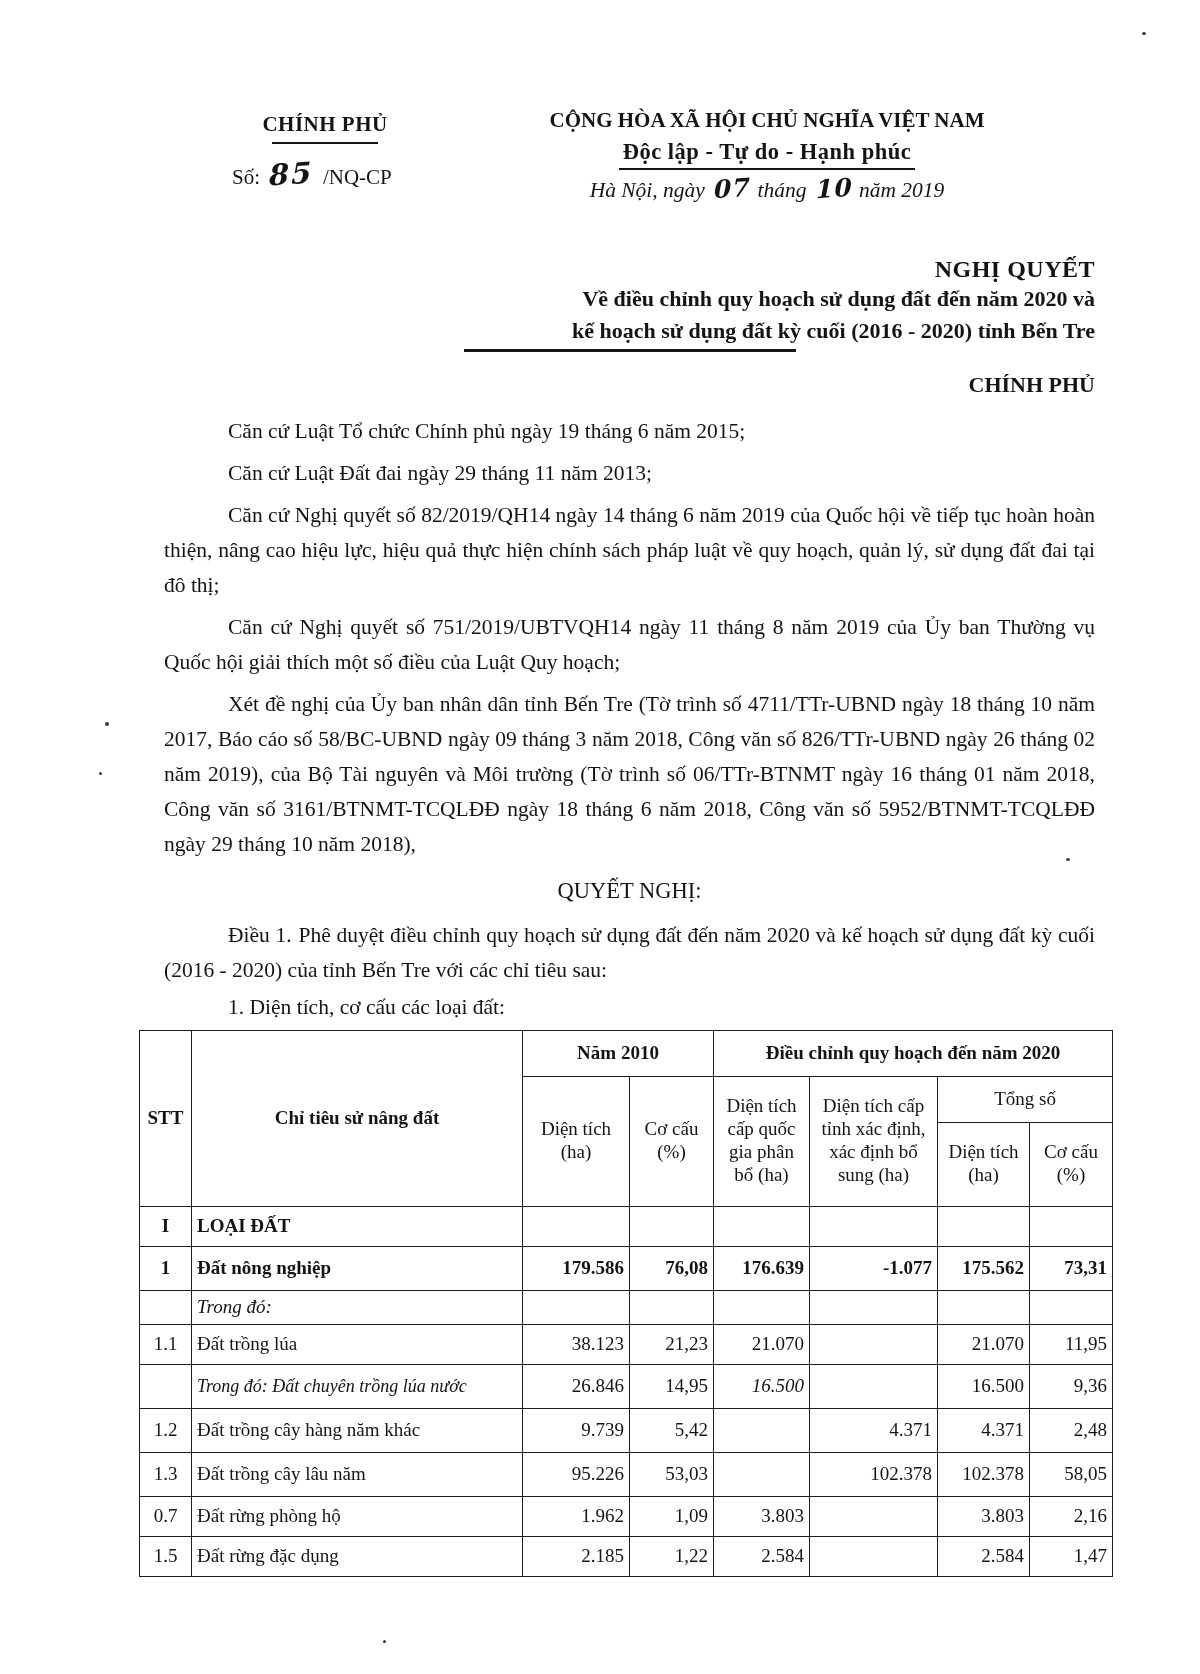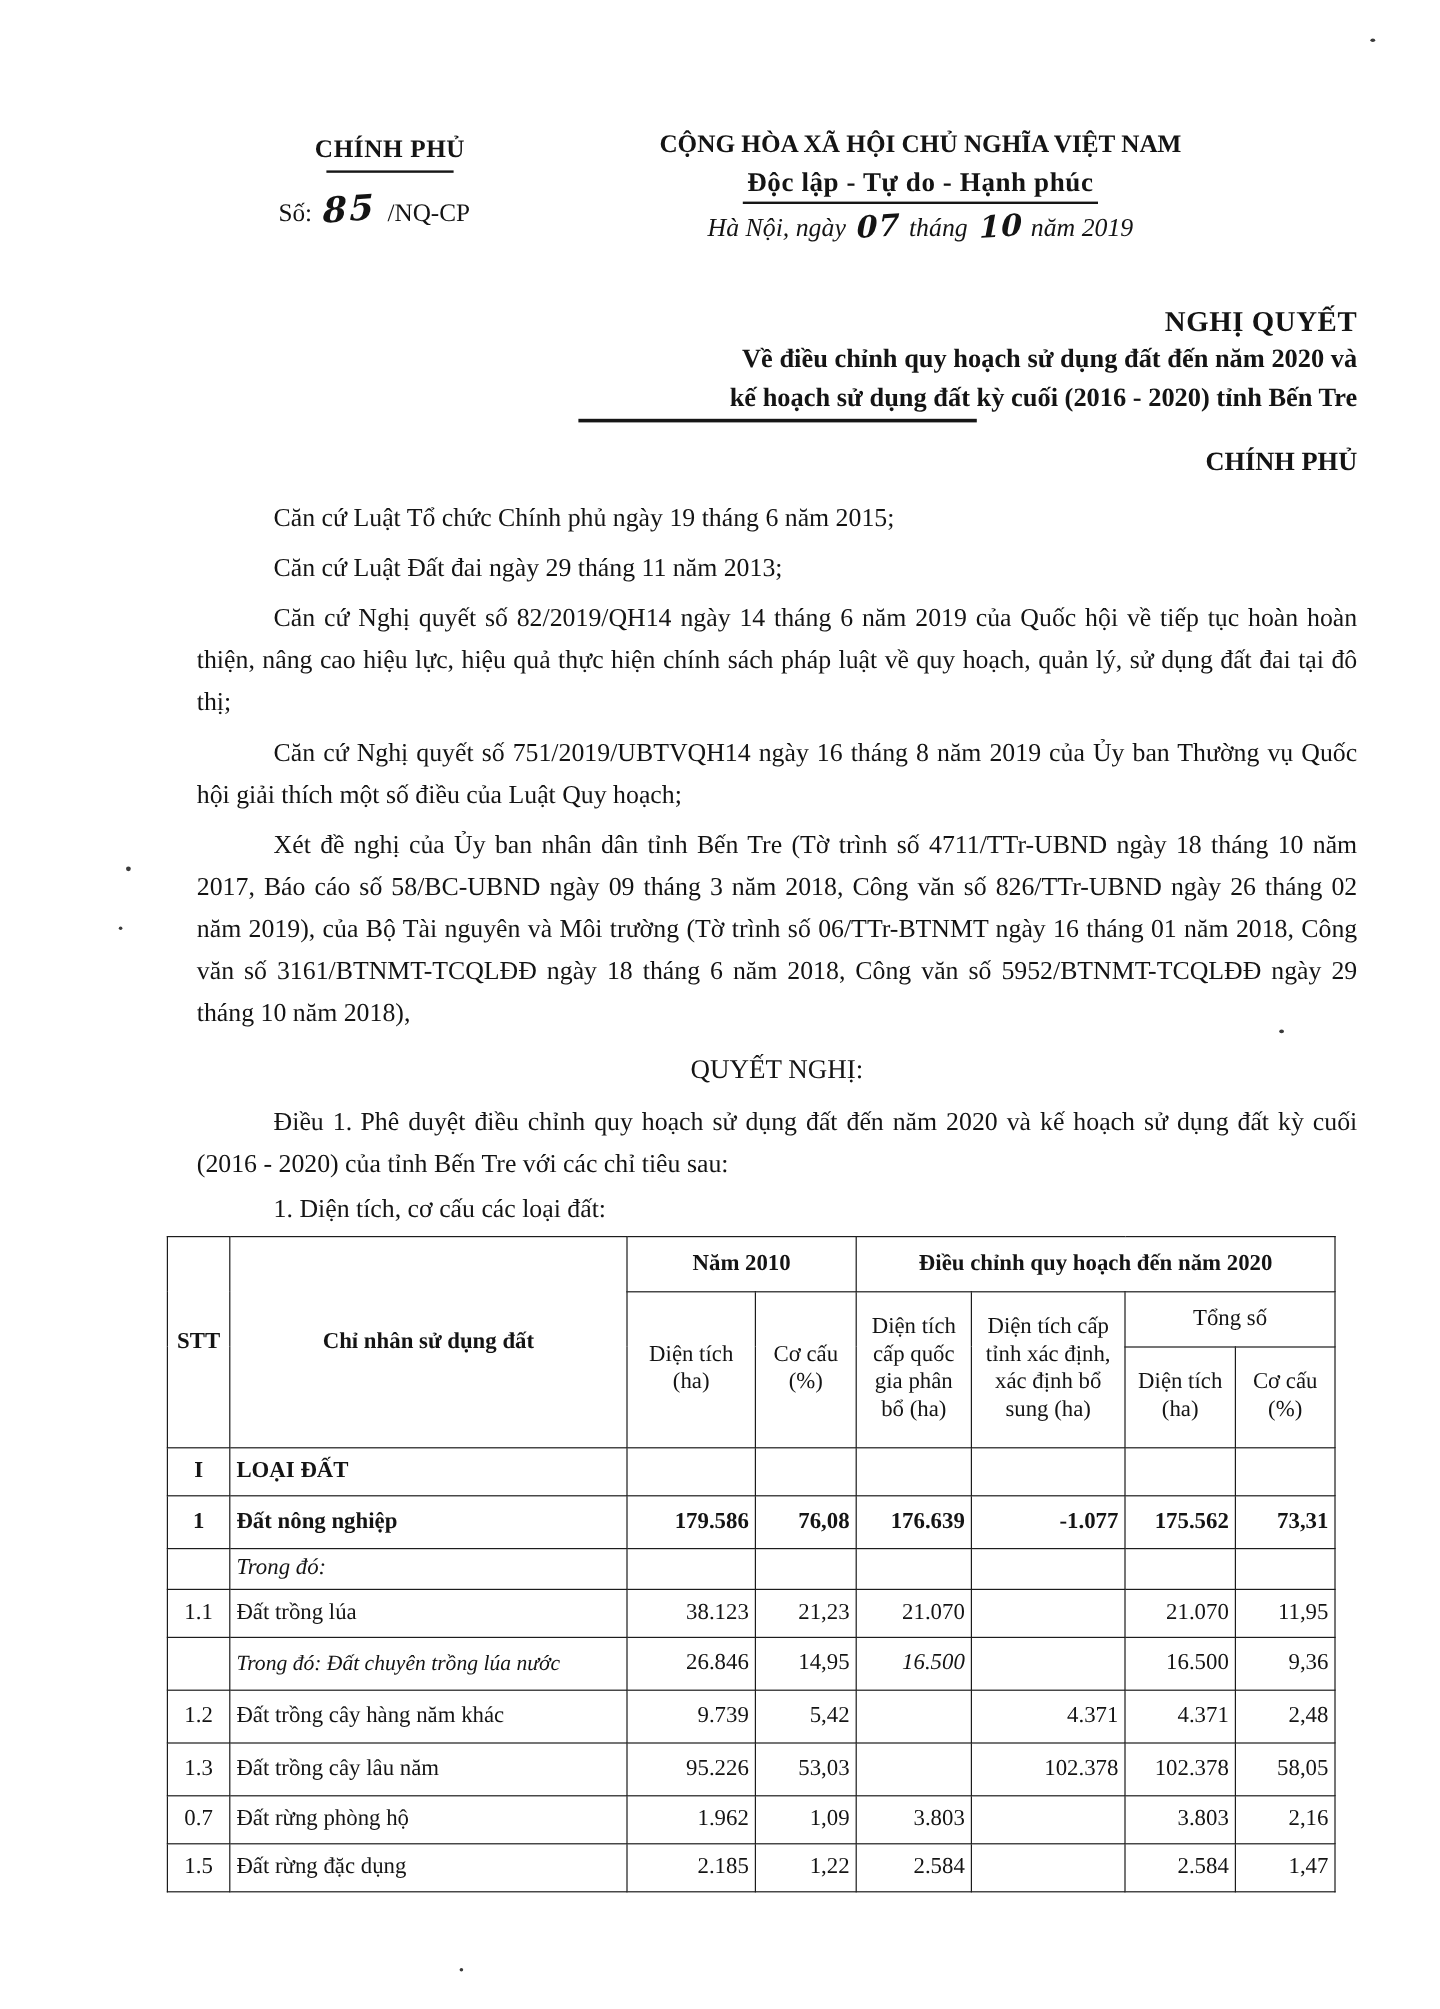--- a/index.html
+++ b/index.html
@@ -1,21 +1,21 @@
 <!DOCTYPE html>
 <html><head>
 <meta charset="utf-8">
 <style>
   html,body{margin:0;padding:0;background:#ffffff;}
   .page{
     position:relative;
     width:1200px;height:1672px;
     background:#ffffff;
     box-sizing:border-box;
-    padding:0 69px 0 164px;
+    padding:0 105px 0 164px;
     font-family:"Liberation Serif","DejaVu Serif",serif;
     color:#141414;
     overflow:hidden;
   }
   
   .letterhead{position:relative;height:248px;}
   .lh-left{position:absolute;left:66px;top:112px;width:190px;text-align:center;}
   .org-name{font-weight:bold;font-size:21px;letter-spacing:.5px;}
   .org-underline{width:106px;height:2px;background:#161616;margin:5px auto 0;}
   .doc-no{margin-top:20px;font-size:21px;text-align:left;padding-left:2px;white-space:nowrap;}
@@ -95,21 +95,21 @@
     <div class="subject">Về điều chỉnh quy hoạch sử dụng đất đến năm 2020 và</div>
     <div class="subject">kế hoạch sử dụng đất kỳ cuối (2016 - 2020) tỉnh Bến Tre</div>
     <div class="subject-underline"></div>
     <div class="authority">CHÍNH PHỦ</div>
   </div>
 
   <div class="body-text">
     <p class="para">Căn cứ Luật Tổ chức Chính phủ ngày 19 tháng 6 năm 2015;</p>
     <p class="para">Căn cứ Luật Đất đai ngày 29 tháng 11 năm 2013;</p>
     <p class="para">Căn cứ Nghị quyết số 82/2019/QH14 ngày 14 tháng 6 năm 2019 của Quốc hội về tiếp tục hoàn hoàn thiện, nâng cao hiệu lực, hiệu quả thực hiện chính sách pháp luật về quy hoạch, quản lý, sử dụng đất đai tại đô thị;</p>
-    <p class="para">Căn cứ Nghị quyết số 751/2019/UBTVQH14 ngày 16 tháng 8 năm 2019 của Ủy ban Thường vụ Quốc hội giải thích một số điều của Luật Quy hoạch;</p>
+    <p class="para">Căn cứ Nghị quyết số 751/2019/UBTVQH14 ngày 11 tháng 8 năm 2019 của Ủy ban Thường vụ Quốc hội giải thích một số điều của Luật Quy hoạch;</p>
     <p class="para">Xét đề nghị của Ủy ban nhân dân tỉnh Bến Tre (Tờ trình số 4711/TTr-UBND ngày 18 tháng 10 năm 2017, Báo cáo số 58/BC-UBND ngày 09 tháng 3 năm 2018, Công văn số 826/TTr-UBND ngày 26 tháng 02 năm 2019), của Bộ Tài nguyên và Môi trường (Tờ trình số 06/TTr-BTNMT ngày 16 tháng 01 năm 2018, Công văn số 3161/BTNMT-TCQLĐĐ ngày 18 tháng 6 năm 2018, Công văn số 5952/BTNMT-TCQLĐĐ ngày 29 tháng 10 năm 2018),</p>
   </div>
 
   <div class="resolve-heading">QUYẾT NGHỊ:</div>
 
   <p class="para article">
     <span class="a-label">Điều 1.</span><span>Phê duyệt điều chỉnh quy hoạch sử dụng đất đến năm 2020 và kế hoạch sử dụng đất kỳ cuối (2016 - 2020) của tỉnh Bến Tre với các chỉ tiêu sau:</span>
   </p>
 
   <div class="section-heading">1. Diện tích, cơ cấu các loại đất:</div>
@@ -121,21 +121,21 @@
         <col style="width:107px">
         <col style="width:84px">
       <col style="width:96px">
         <col style="width:128px">
         <col style="width:92px">
         <col style="width:83px">
     </colgroup>
     <tbody>
       <tr class="h1">
         <td class="hc hb" rowspan="3">STT</td>
-        <td class="hc hb" rowspan="3">Chỉ nhân sử dụng đất</td>
+        <td class="hc hb" rowspan="3">Chỉ tiêu sử nâng đất</td>
         <td class="hc hb" colspan="2">Năm 2010</td>
         <td class="hc hb" colspan="4">Điều chỉnh quy hoạch đến năm 2020</td>
       </tr>
       <tr class="h2">
         <td class="hc" rowspan="2">Diện tích (ha)</td>
         <td class="hc" rowspan="2">Cơ cấu (%)</td>
         <td class="hc" rowspan="2">Diện tích cấp quốc gia phân bổ (ha)</td>
         <td class="hc" rowspan="2">Diện tích cấp tỉnh xác định, xác định bổ sung (ha)</td>
         <td class="hc" colspan="2">Tổng số</td>
       </tr>

